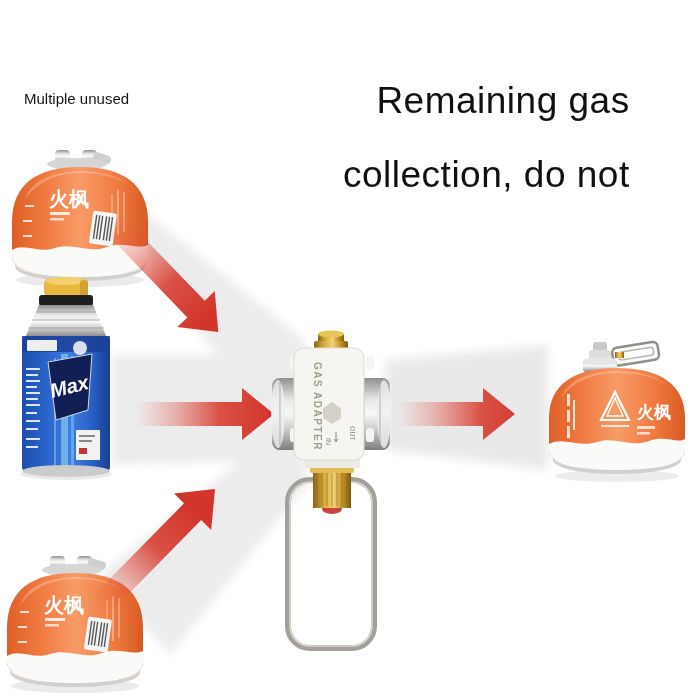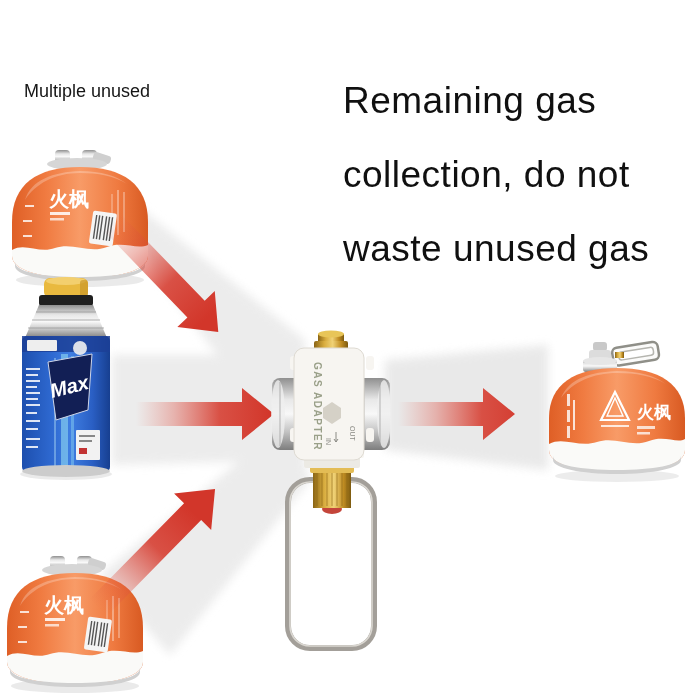--- a/index.html
+++ b/index.html
@@ -2,25 +2,25 @@
 <html><head>
 <meta charset="utf-8">
 <style>
   html,body{margin:0;padding:0;background:#ffffff;}
   .stage{
     position:relative;width:700px;height:700px;background:#ffffff;
     overflow:hidden;font-family:"Liberation Sans",sans-serif;
   }
   .heading{
     position:absolute;left:343px;top:64px;
-    font-size:37px;line-height:74px;color:#101010;letter-spacing:.5px;
+    font-size:37px;line-height:74px;color:#101010;letter-spacing:.5px;text-align:right;
   }
   .left-label{
-    position:absolute;left:24px;top:72px;
-    font-size:18px;line-height:38px;color:#151515;
+    position:absolute;left:24px;top:80px;
+    font-size:15px;line-height:38px;color:#151515;
   }
   svg text{font-family:"Liberation Sans",sans-serif;}
   .illus{position:absolute;left:0;top:0;}
 </style>
 </head>
 <body>
 
 <div class="stage">
 
   <svg class="illus" width="700" height="700" viewBox="0 0 700 700">
@@ -254,16 +254,15 @@
     </g>
   </svg>
 
   <div class="left-label">
     <div>Multiple unused</div>
   </div>
 
   <div class="heading">
     <div>Remaining gas</div>
     <div>collection, do not</div>
-    <div>waste unused gas</div>
   </div>
 
 </div>
 
 </body></html>

